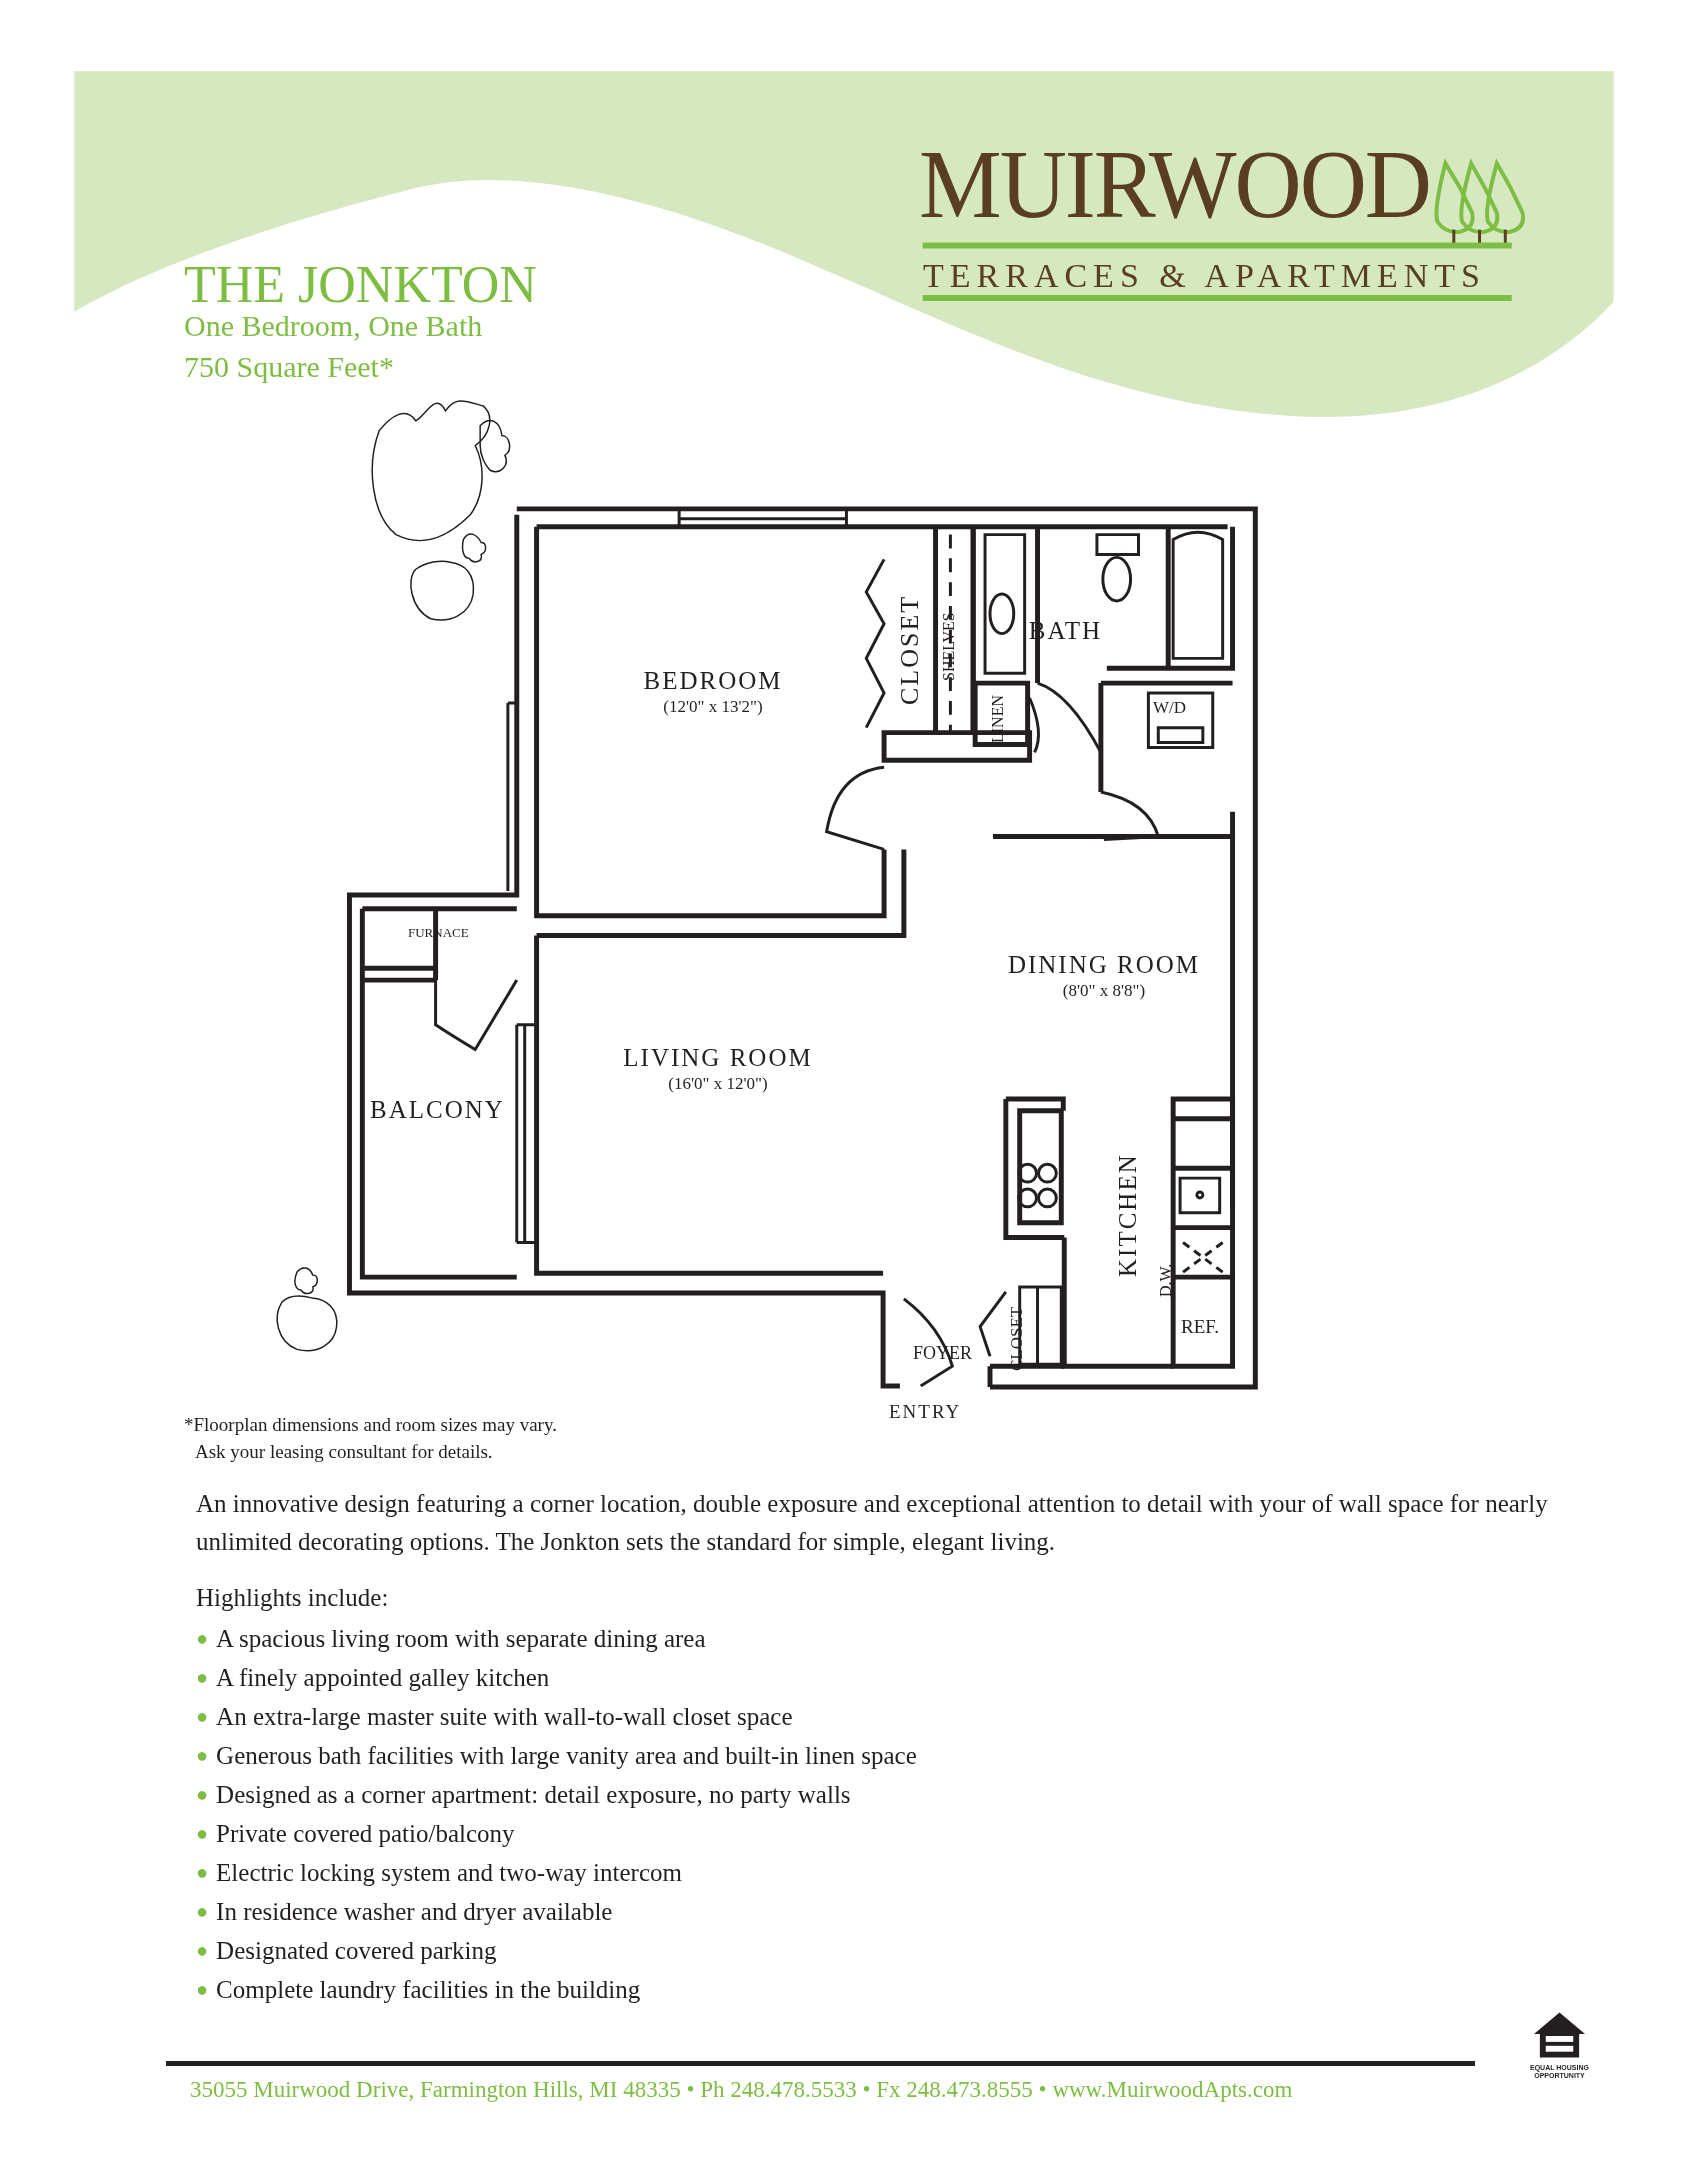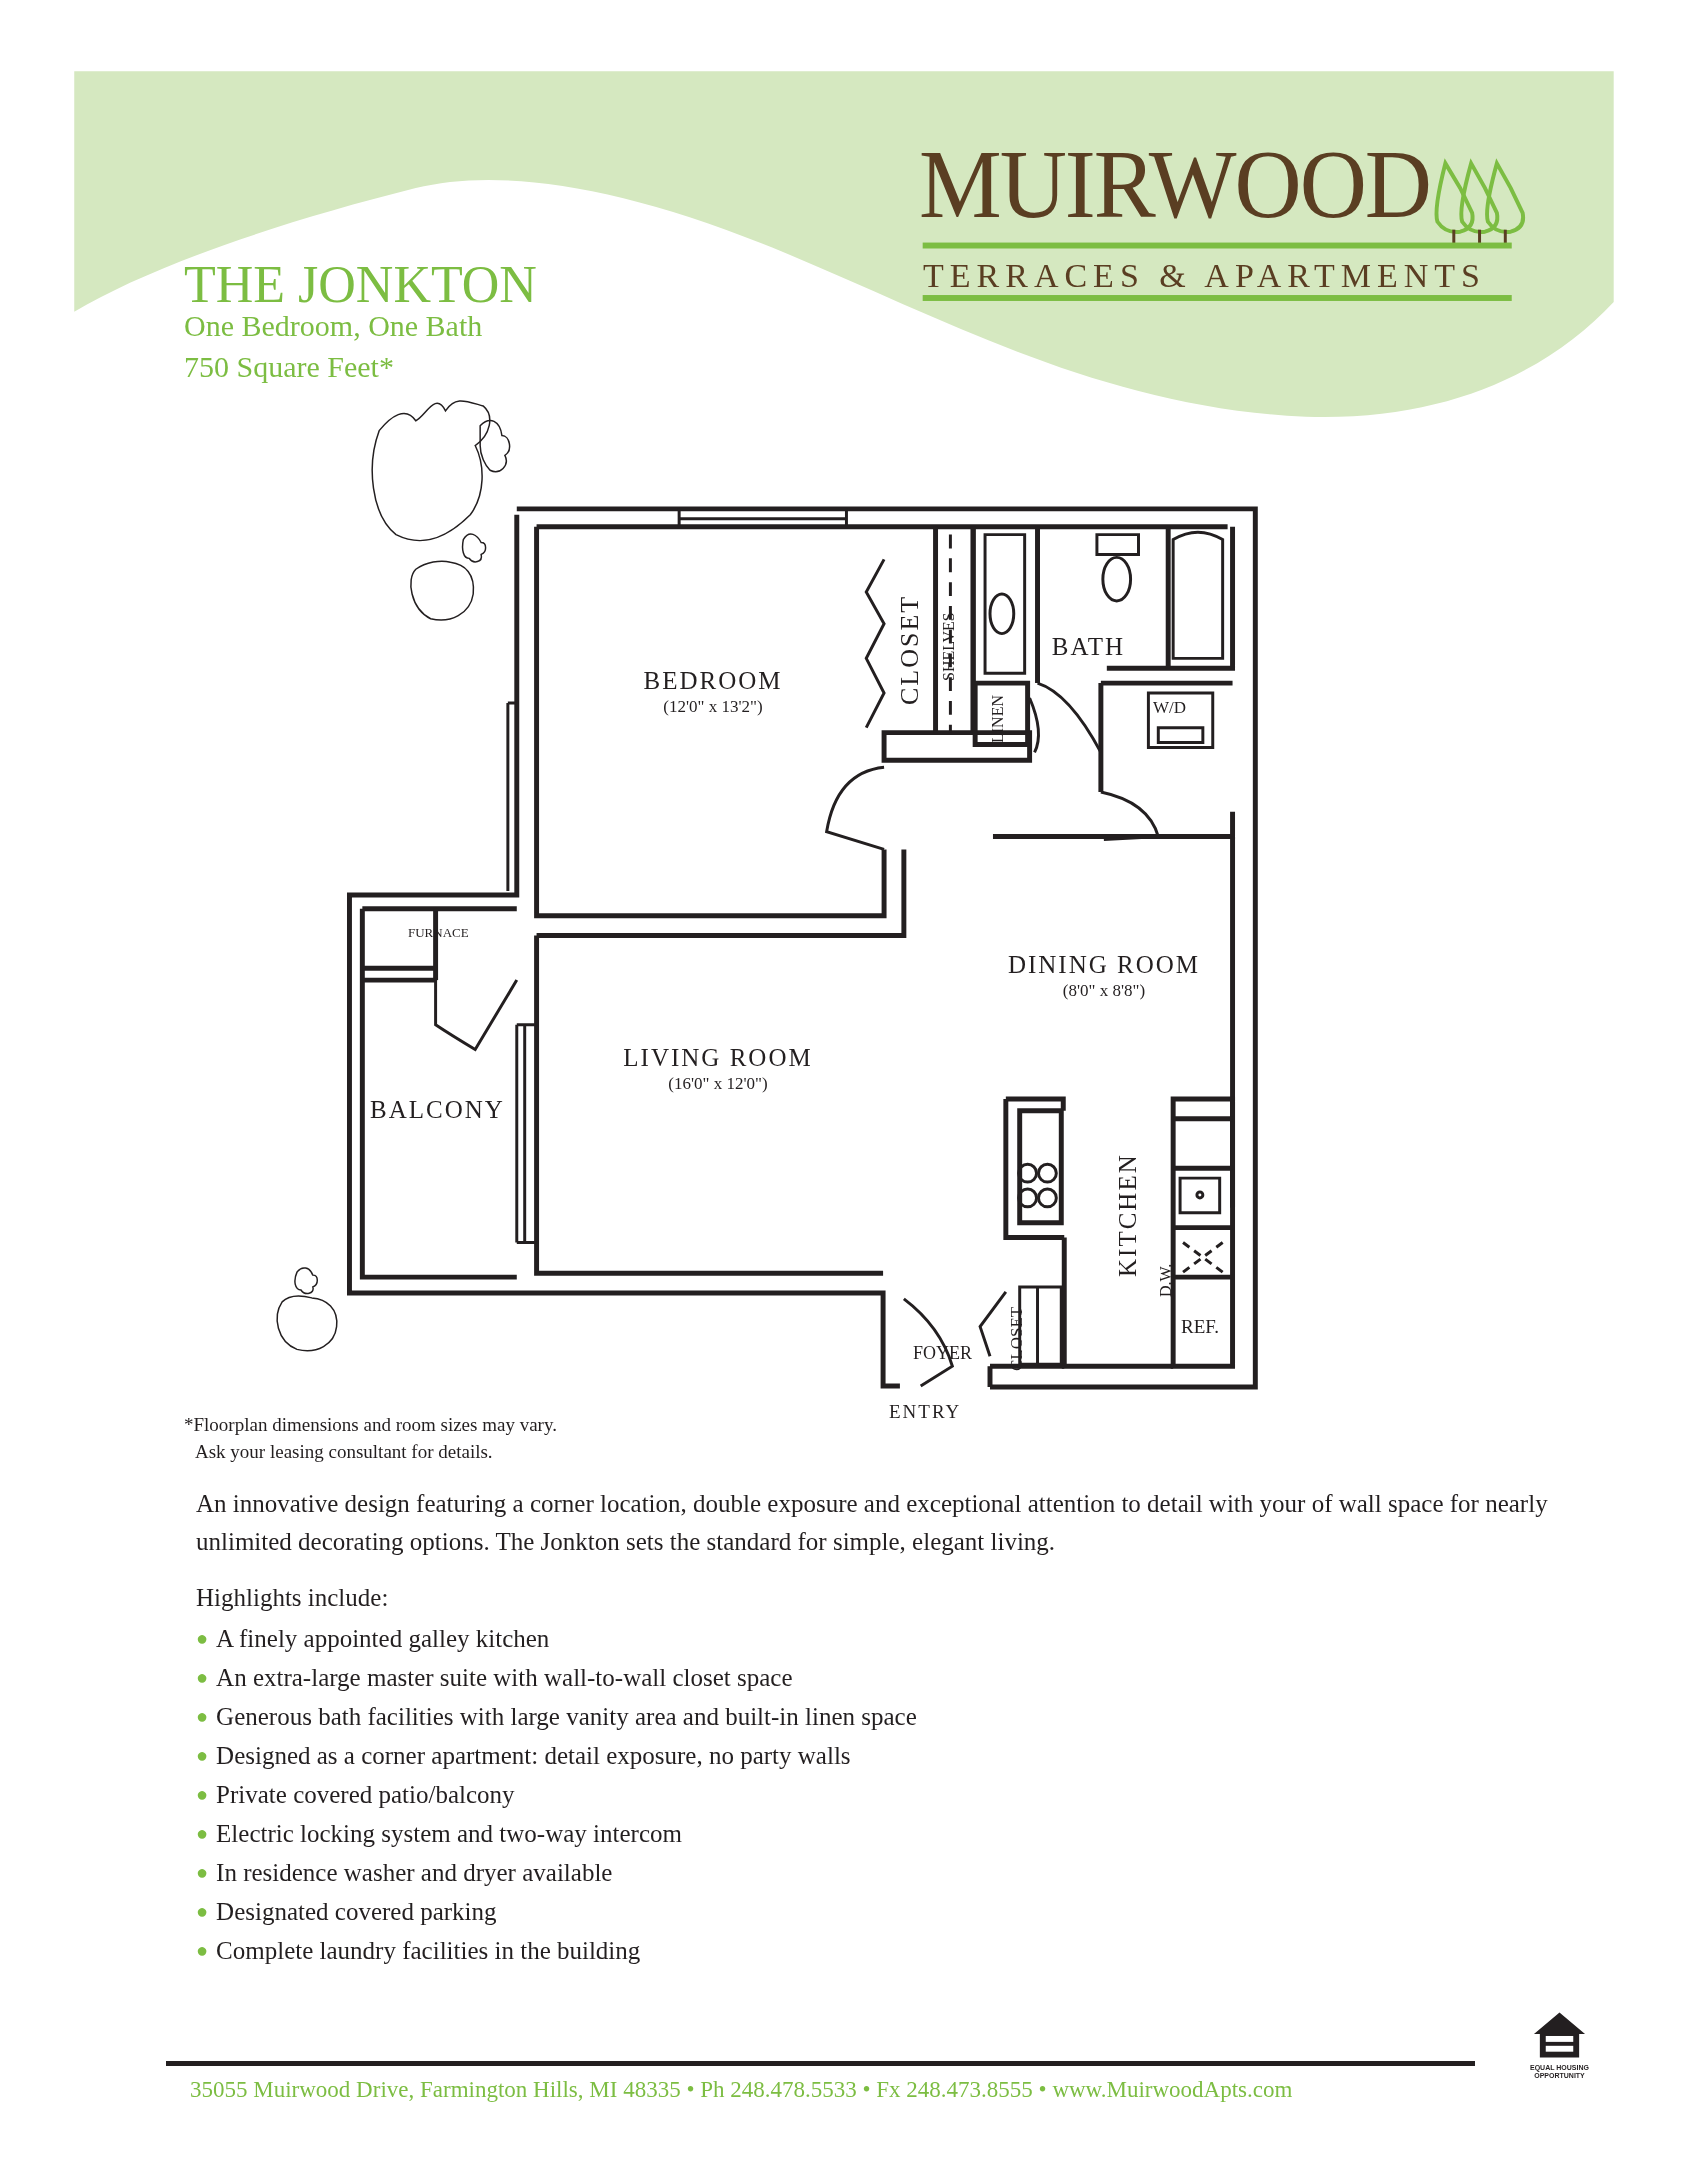--- a/index.html
+++ b/index.html
@@ -146,21 +146,21 @@
 
 <div class="abs room" style="left:614px; top:668px; width:198px;">BEDROOM</div>
 <div class="abs dim" style="left:614px; top:698px; width:198px;">(12'0" x 13'2")</div>
 
 <div class="abs room" style="left:594px; top:1045px; width:248px;">LIVING ROOM</div>
 <div class="abs dim" style="left:594px; top:1075px; width:248px;">(16'0" x 12'0")</div>
 
 <div class="abs room" style="left:980px; top:952px; width:248px;">DINING ROOM</div>
 <div class="abs dim" style="left:980px; top:982px; width:248px;">(8'0" x 8'8")</div>
 
-<div class="abs room" style="left:1049px; top:618px; width:79px;margin-top:16px;">BATH</div>
+<div class="abs room" style="left:1026px; top:618px; width:79px;">BATH</div>
 <div class="abs room" style="left:368px; top:1097px; width:139px;">BALCONY</div>
 
 <div class="abs room vert" style="left:1115px; top:1277px;">KITCHEN</div>
 <div class="abs room vert" style="left:897px; top:705px; font-size:26px;">CLOSET</div>
 <div class="abs small vert" style="left:941px; top:681px;">SHELVES</div>
 <div class="abs small vert" style="left:990px; top:743px;">LINEN</div>
 <div class="abs small" style="left:1153px; top:699px; font-size:17px;">W/D</div>
 <div class="abs small" style="left:365px; top:926px; font-size:13px;padding-left:43px;">FURNACE</div>
 <div class="abs small" style="left:913px; top:1344px; font-size:18px;">FOYER</div>
 <div class="abs small vert" style="left:1008px; top:1371px; font-size:17px;">CLOSET</div>
@@ -168,20 +168,21 @@
 <div class="abs small" style="left:1181px; top:1317px; font-size:19px;">REF.</div>
 <div class="abs small" style="left:889px; top:1402px; font-size:19px; letter-spacing:2px;">ENTRY</div>
 
 <div class="abs note" style="top:1412px;">*Floorplan dimensions and room sizes may vary.</div>
 <div class="abs note" style="top:1439px; left:195px;">Ask your leasing consultant for details.</div>
 
 <div class="abs para">An innovative design featuring a corner location, double exposure and exceptional attention to detail with your of wall space for nearly unlimited decorating options. The Jonkton sets the standard for simple, elegant living.</div>
 
 <div class="abs hl-head">Highlights include:</div>
 <ul class="abs hl-list">
+  <li><span class="bullet">●</span><span>A spacious living room with separate dining area</span></li>
   <li><span class="bullet">●</span><span>A finely appointed galley kitchen</span></li>
   <li><span class="bullet">●</span><span>An extra-large master suite with wall-to-wall closet space</span></li>
   <li><span class="bullet">●</span><span>Generous bath facilities with large vanity area and built-in linen space</span></li>
   <li><span class="bullet">●</span><span>Designed as a corner apartment: detail exposure, no party walls</span></li>
   <li><span class="bullet">●</span><span>Private covered patio/balcony</span></li>
   <li><span class="bullet">●</span><span>Electric locking system and two-way intercom</span></li>
   <li><span class="bullet">●</span><span>In residence washer and dryer available</span></li>
   <li><span class="bullet">●</span><span>Designated covered parking</span></li>
   <li><span class="bullet">●</span><span>Complete laundry facilities in the building</span></li>
 </ul>

